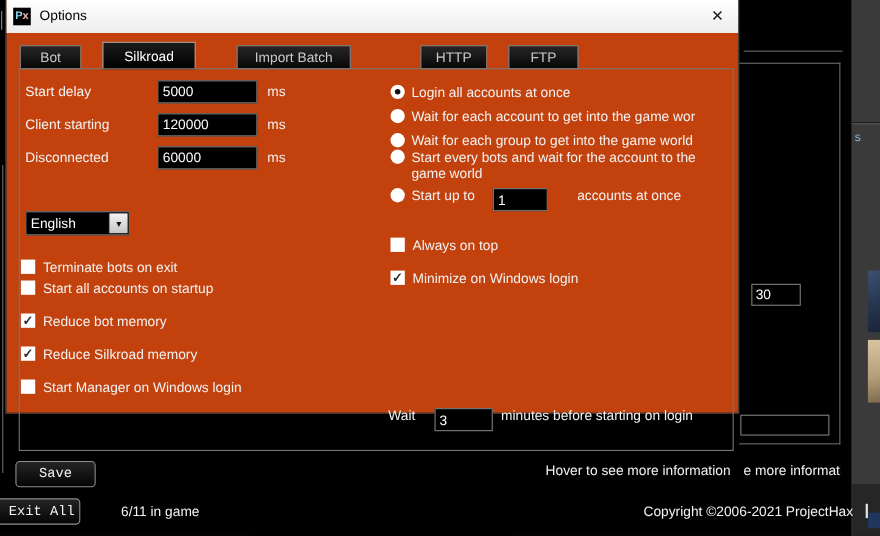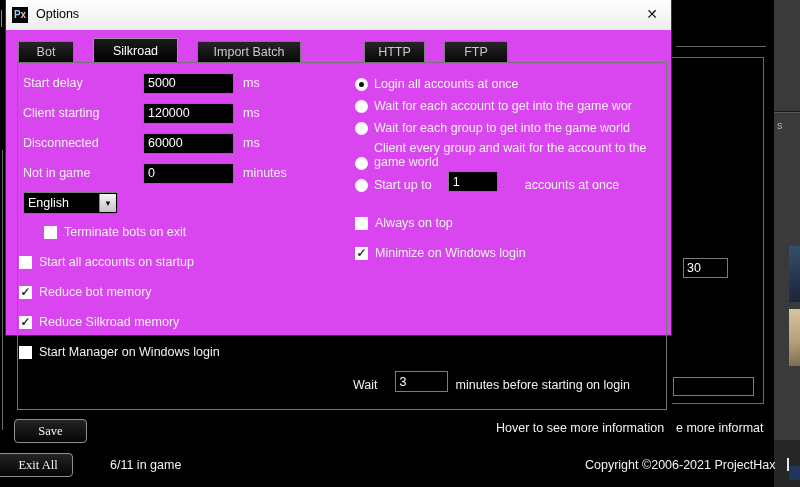--- a/index.html
+++ b/index.html
@@ -27,64 +27,64 @@
   .bg-gb-top      { position:absolute; left:672px; top:57px; width:92px; height:1px; background:#6a6a6a; }
   .bg-gb-right    { position:absolute; left:763px; top:57px; width:1px; height:347px; background:#6a6a6a; }
   .bg-gb-bottom   { position:absolute; left:672px; top:403px; width:92px; height:1px; background:#6a6a6a; }
   .bg-input { position:absolute; background:#000; border:1px solid #7d7d7d; color:#fff;
               font-family:"Liberation Sans", sans-serif; font-size:12.5px; padding:0 3px; }
   .bg-input-30   { left:683px; top:258px; width:45px; height:20px; }
   .bg-input-wide { left:673px; top:377px; width:81px; height:19px; }
   .bg-hint { position:absolute; left:676px; top:421px; width:88px; color:#f2f2f2; font-size:12.5px;
              white-space:nowrap; overflow:hidden; }
   .btn { background:linear-gradient(#242424,#050505); border:1px solid #8f8f8f; border-radius:4px;
-         color:#f2f2f2; font-family:Liberation Serif, serif; font-size:12.5px; cursor:pointer; }
+         color:#f2f2f2; font-family:Liberation Mono, monospace; font-size:12.5px; cursor:pointer; }
   .exit-all { position:absolute; left:-7px; top:453px; width:80px; height:24px; padding-left:10px; }
   .status    { position:absolute; left:110px; top:458px; color:#f2f2f2; font-size:12.5px; }
   .copyright { position:absolute; left:585px; top:458px; color:#f2f2f2; font-size:12.5px; z-index:3; }
 
   
-  .dialog { position:absolute; left:5px; top:0; width:667px; height:336px; background:#d946ef;
+  .dialog { position:absolute; left:5px; top:0; width:667px; height:376px; background:#c2410c;
             border-left:1px solid #303030; border-right:1px solid #3a3a3a; border-bottom:1px solid #3a3a3a;
             z-index:5; }
   .titlebar { position:absolute; left:0; top:0; width:100%; height:30px;
               background:linear-gradient(#ffffff,#ededed); }
   .app-icon { position:absolute; left:6px; top:7px; width:16px; height:16px; background:#000;
               color:#fff; font-size:10px; font-weight:bold; text-align:center; line-height:15px; }
   .app-icon .p { color:#8fd4ea; }
   .app-icon .x { color:#f2b8b8; }
   .title { position:absolute; left:30px; top:7px; color:#000; font-size:12.5px; }
   .close { position:absolute; right:13px; top:6px; color:#1a1a1a; font-size:14px; line-height:16px; cursor:pointer; }
 
   .tabs { position:absolute; left:12px; top:38px; height:25px; display:flex; align-items:flex-end; gap:19px; }
   .tab { height:22px; border:1px solid #7a7a7a; background:linear-gradient(#262626,#070707);
          color:#c9c9c9; font-size:12.5px; display:flex; align-items:center; justify-content:center;
          cursor:pointer; }
   .tab.active { height:25px; color:#fff; background:linear-gradient(#1c1c1c,#000);
                 border-color:#9a9a9a; border-bottom-color:#000; }
-  .tab-bot{width:56px;} .tab-manager{width:85px;} .tab-import{width:104px;} .tab-http{width:61px;margin-left:44px;} .tab-ftp{width:64px;}
+  .tab-bot{width:56px;} .tab-manager{width:85px;} .tab-import{width:104px;margin-left:18px;} .tab-http{width:61px;margin-left:44px;} .tab-ftp{width:64px;}
 
   .groupbox { position:absolute; left:11px; top:62px; width:650px; height:348px; border:1px solid #757575; }
 
   .dlg-label { color:#f2f2f2; font-size:12.5px; }
 
   .frow { position:absolute; left:17px; height:22px; display:flex; align-items:center; }
   .flabel { width:120px; color:#f2f2f2; font-size:12.5px; }
   .tinput { width:91px; height:21px; background:#000; border:1px solid #7d7d7d; color:#fff;
             font-family:"Liberation Sans", sans-serif; font-size:12.5px; padding:0 4px; }
   .funit { margin-left:9px; color:#f2f2f2; font-size:12.5px; }
 
   .select { position:relative; width:95px; height:22px; background:#000; border:1px solid #7d7d7d;
             display:flex; align-items:center; cursor:pointer; }
   .select .value { color:#fff; font-size:12.5px; padding-left:4px; }
   .select .arrow-btn { position:absolute; right:1px; top:1px; width:17px; height:18px;
             background:linear-gradient(#f4f4f4,#c6c6c6); border-left:1px solid #8a8a8a;
             display:flex; align-items:center; justify-content:center; color:#111; font-size:8px; }
 
-  .cbrow, .radiorow { position:absolute; display:flex; align-items:flex-end; cursor:pointer; }
+  .cbrow, .radiorow { position:absolute; display:flex; align-items:flex-start; cursor:pointer; }
   .cb { width:13px; height:13px; background:#fff; display:inline-flex; align-items:center;
         justify-content:center; flex:0 0 13px; }
   .cb .tick { display:none; color:#2e2e2e; font-size:12px; font-weight:bold; line-height:11px; }
   .cb.checked .tick { display:block; }
   .cblabel { margin-left:7px; color:#f2f2f2; font-size:12.5px; }
 
   .radio { width:13px; height:13px; border-radius:50%; background:#fff; display:inline-flex;
            align-items:center; justify-content:center; flex:0 0 13px; }
   .radio .dot { display:none; width:5px; height:5px; border-radius:50%; background:#111; }
   .radio.selected .dot { display:block; }
@@ -155,33 +155,28 @@
     <div class="frow" style="top:102px;">
       <span class="flabel">Client starting</span>
       <input class="tinput" value="120000" style="">
       <span class="funit">ms</span>
     </div>
     <div class="frow" style="top:132px;">
       <span class="flabel">Disconnected</span>
       <input class="tinput" value="60000" style="">
       <span class="funit">ms</span>
     </div>
-    <div class="frow" style="top:162px;">
-      <span class="flabel">Not in game</span>
-      <input class="tinput" value="0" style="">
-      <span class="funit">minutes</span>
-    </div>
     <div class="frow" style="top:192px;">
       <div class="select">
         <span class="value">English</span>
         <span class="arrow-btn">▼</span>
       </div>
     </div>
 
-    <div class="cbrow" style="left:13px; top:225px;margin-left:25px;">
+    <div class="cbrow" style="left:13px; top:236px;">
       <span class="cb"></span>
       <span class="cblabel">Terminate bots on exit</span>
     </div>
     <div class="cbrow" style="left:13px; top:255px;">
       <span class="cb"></span>
       <span class="cblabel">Start all accounts on startup</span>
     </div>
     <div class="cbrow" style="left:13px; top:285px;">
       <span class="cb checked">
           <span class="tick">✓</span>
@@ -208,21 +203,21 @@
     <div class="radiorow" style="left:349px; top:99px;">
       <span class="radio"></span>
       <span class="radiolabel clip">Wait for each account to get into the game wor</span>
     </div>
     <div class="radiorow" style="left:349px; top:121px;">
       <span class="radio"></span>
       <span class="radiolabel">Wait for each group to get into the game world</span>
     </div>
     <div class="radiorow" style="left:349px; top:136px; height:34px;">
       <span class="radio"></span>
-      <span class="radiolabel wrap">Client every group and wait for the account to the game world</span>
+      <span class="radiolabel wrap">Start every bots and wait for the account to the game world</span>
     </div>
     <div class="radiorow" style="left:349px; top:171px;">
       <span class="radio"></span>
       <span class="radiolabel">Start up to</span>
       <input class="inline-input" style="width: 50px; margin-left: 16px;" value="1">
       <span class="radiolabel" style="margin-left:27px;">accounts at once</span>
     </div>
 
     <div class="cbrow" style="left:349px; top:216px;">
       <span class="cb"></span>

